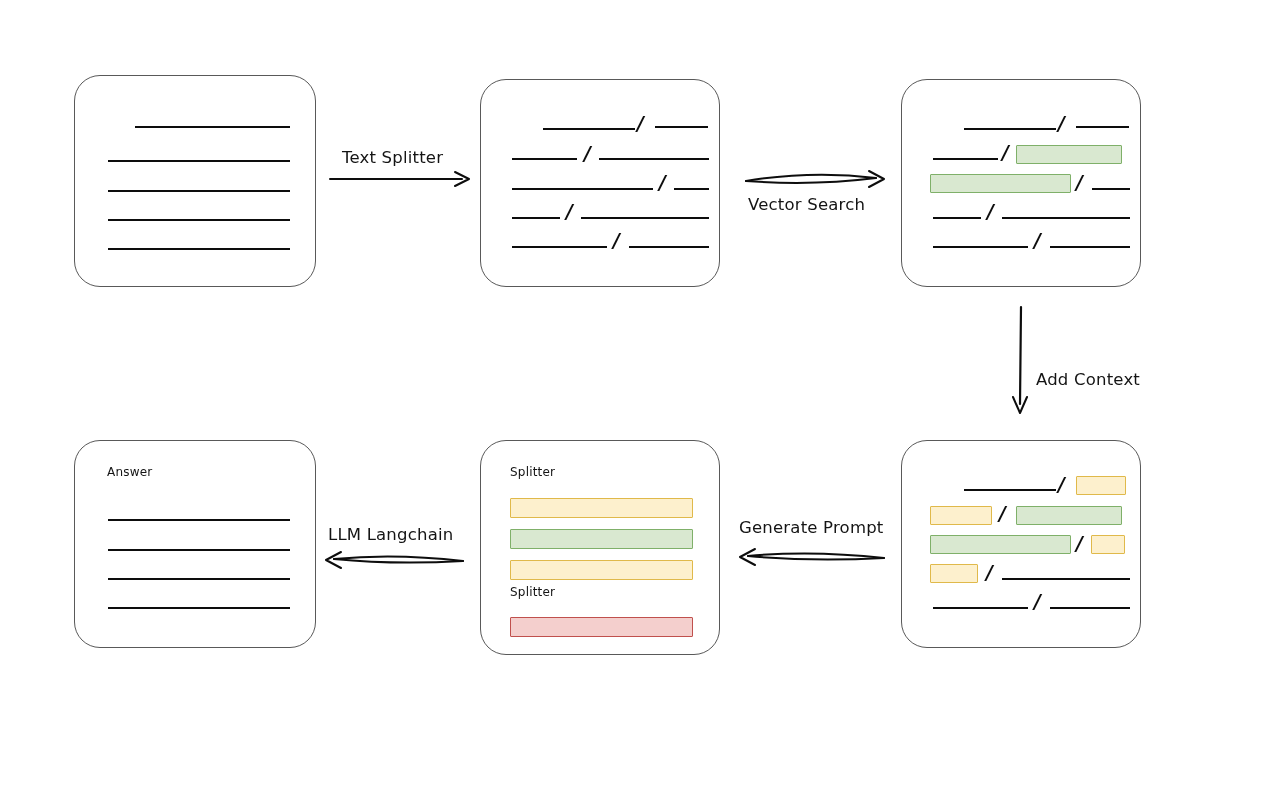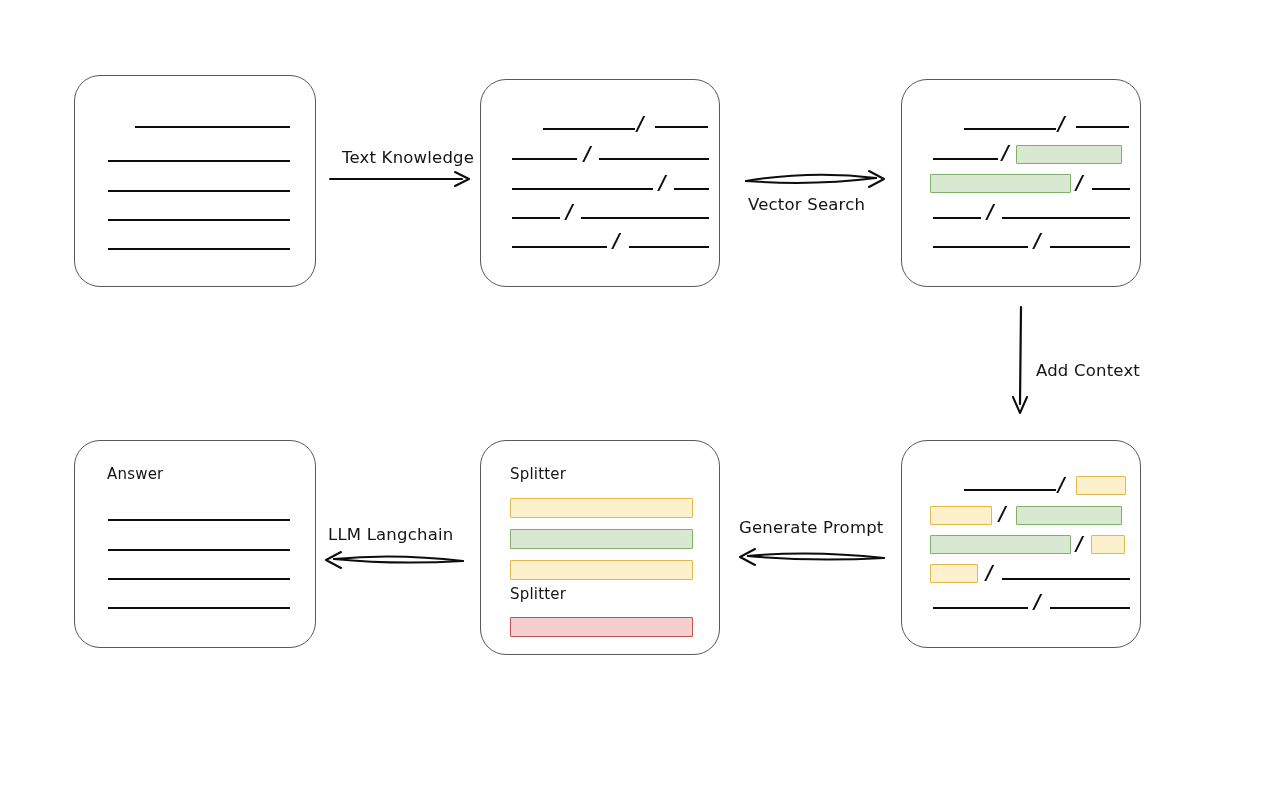--- a/index.html
+++ b/index.html
@@ -57,21 +57,21 @@
     box-sizing: border-box;
     border-width: 1.6px;
     border-style: solid;
     border-radius: 1px;
   }
 
   
   .box-label {
     position: absolute;
     font-family: "DejaVu Sans", sans-serif;
-    font-size: 15px;
+    font-size: 12px;
     letter-spacing: .2px;
     color: #141414;
     white-space: nowrap;
   }
 
   
   .edge-label {
     position: absolute;
     font-family: "DejaVu Sans", sans-serif;
     font-size: 16.5px;
@@ -216,20 +216,20 @@
       <path d="M755 549 L740 557 L755 565" stroke="#0d0d0d" stroke-width="2" fill="none" stroke-linejoin="round" stroke-linecap="round"></path>
     </g>
 
     <g>
       <path d="M463 561 Q395 553 334 559" stroke="#0d0d0d" stroke-width="2" fill="none" stroke-linecap="round"></path>
       <path d="M463 561 Q395 565 334 559" stroke="#0d0d0d" stroke-width="2" fill="none" stroke-linecap="round"></path>
       <path d="M341 552 L326 560 L341 568" stroke="#0d0d0d" stroke-width="2" fill="none" stroke-linejoin="round" stroke-linecap="round"></path>
     </g>
   </svg>
 
-  <div class="edge-label" style="left:342px;  top:148px;">Text Knowledge</div>
+  <div class="edge-label" style="left:342px;  top:148px;">Text Splitter</div>
   <div class="edge-label" style="left:748px;  top:147px;margin-top:48px;">Vector Search</div>
-  <div class="edge-label" style="left:1036px; top:361px;">Add Context</div>
+  <div class="edge-label" style="left:1036px; top:370px;">Add Context</div>
   <div class="edge-label" style="left:739px;  top:518px;">Generate Prompt</div>
   <div class="edge-label" style="left:328px;  top:525px;">LLM Langchain</div>
 
 
 </div>
 
 </body></html>

